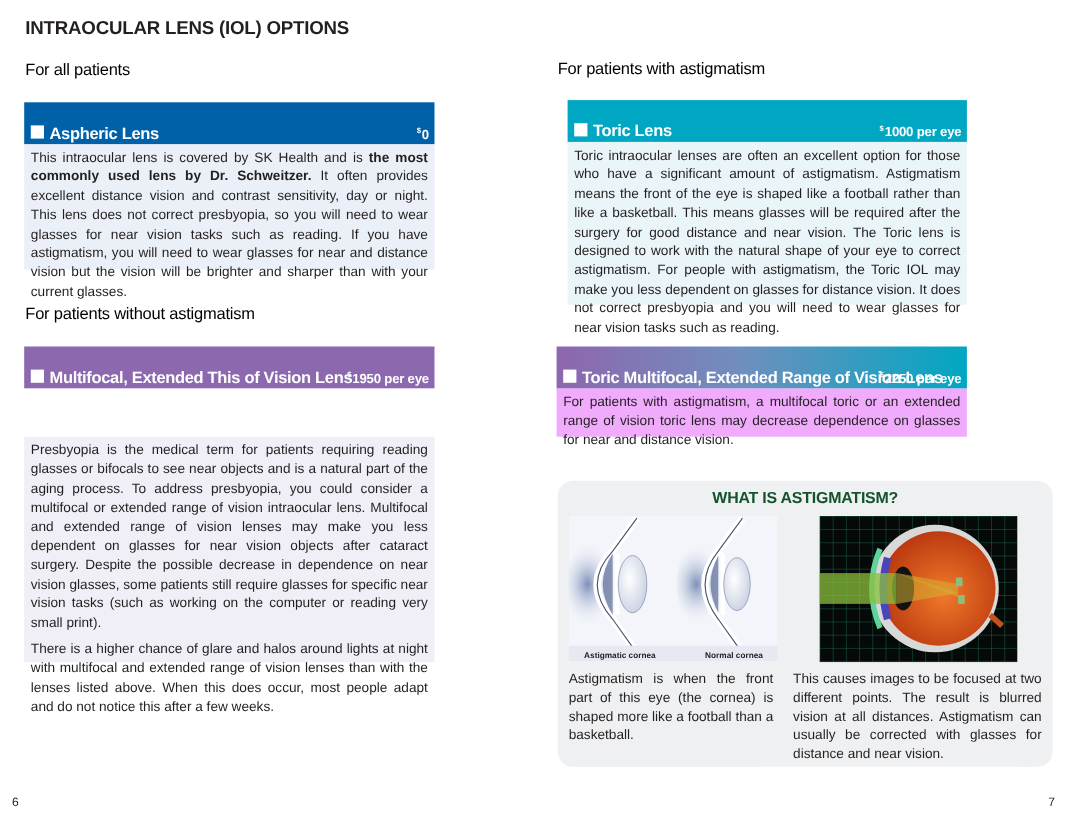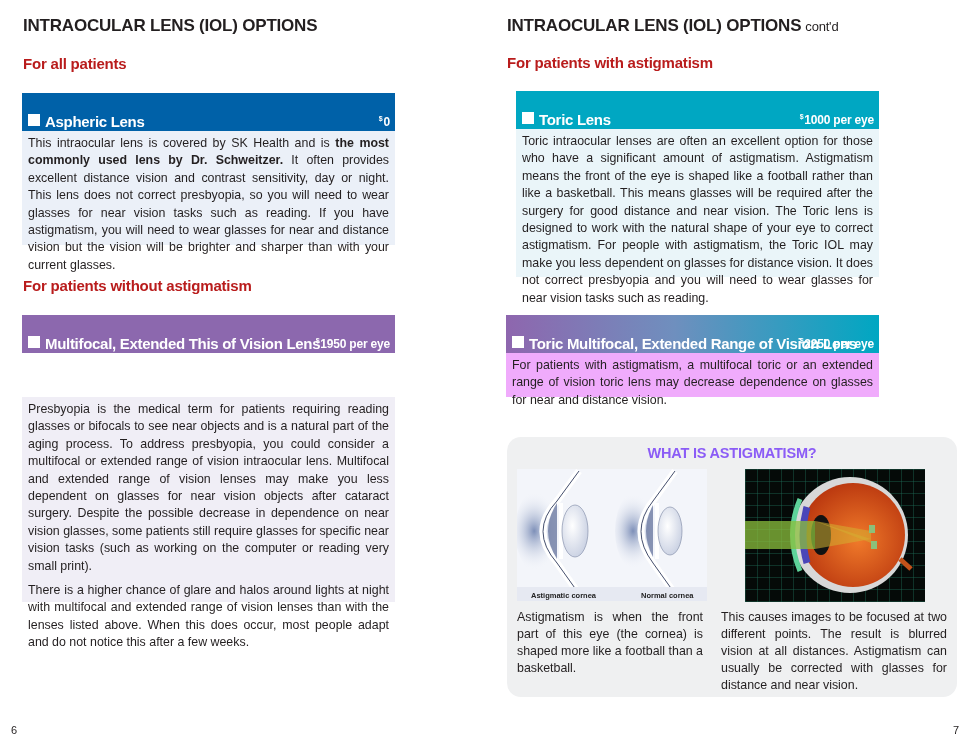--- a/index.html
+++ b/index.html
@@ -5,21 +5,21 @@
   * { box-sizing: border-box; margin: 0; padding: 0; }
   html, body { width: 968px; height: 748px; background: #ffffff; overflow: hidden; }
   body { position: relative; font-family: "Liberation Sans", sans-serif; color: #231f20; }
 
   .page { position: absolute; top: 0; height: 748px; }
   .page-left { left: 0; width: 484px; }
   .page-right { left: 484px; width: 484px; }
 
   .title { position: absolute; font-weight: bold; font-size: 17px; letter-spacing: -0.2px; color: #231f20; white-space: nowrap; }
   .title .contd { font-weight: normal; font-size: 13px; margin-left: 4px; }
-  .subhead { position: absolute; font-weight: bold; font-size: 15px; letter-spacing: -0.2px; color: #b91c1c; white-space: nowrap; }
+  .subhead { position: absolute; font-weight: normal; font-size: 15px; letter-spacing: -0.2px; color: #000000; white-space: nowrap; }
 
   .lens-card { position: absolute; width: 373px; }
   .lens-bar { height: 38px; position: relative; color: #fff; }
   .lens-bar .check { position: absolute; left: 6px; bottom: 5px; width: 12px; height: 12px; background: #ffffff; }
   .lens-bar .name { position: absolute; left: 23px; bottom: 1px; font-weight: bold; font-size: 15px; letter-spacing: -0.3px; white-space: nowrap; }
   .lens-bar .price { position: absolute; right: 5px; bottom: 2px; font-weight: bold; font-size: 12px; letter-spacing: -0.2px; white-space: nowrap; }
   .lens-bar .price sup { font-size: 7px; vertical-align: 5px; margin-right: 1px; }
 
   .lens-body { padding: 4px 6px 4px 6px; font-size: 12.4px; line-height: 17.4px; text-align: justify; color: #231f20; }
   .lens-body p + p { margin-top: 7px; }
@@ -29,21 +29,21 @@
   .bar-cyan { background: #00a7c2; }
   .bar-purple { background: #8c68ae; }
   .bar-grad { background: linear-gradient(90deg, #8e66ae 0%, #6f8fbe 45%, #00a7c2 100%); }
 
   .body-blue { background: #ebf0f8; }
   .body-cyan { background: #eaf5f9; }
   .body-purple { background: #f0eef6; }
   .body-grad { background: #f0abfc; }
 
   .astig-box { position: absolute; left: 23px; top: 437px; width: 450px; height: 260px; background: #eff0f1; border-radius: 14px; }
-  .astig-title { position: absolute; left: 0; width: 100%; top: 8px; text-align: center; font-weight: bold; font-size: 14.5px; color: #8b5cf6; letter-spacing: -0.2px; }
+  .astig-title { position: absolute; left: 0; width: 100%; top: 8px; text-align: center; font-weight: bold; font-size: 14.5px; color: #14532d; letter-spacing: -0.2px; }
   .fig-left { position: absolute; left: 10px; top: 32px; width: 190px; height: 132px; }
   .fig-right { position: absolute; left: 238px; top: 32px; width: 180px; height: 133px; }
   .astig-text { position: absolute; top: 172px; font-size: 12.4px; line-height: 17px; text-align: justify; color: #231f20; }
   .astig-text.l { left: 10px; width: 186px; }
   .astig-text.r { left: 214px; width: 226px; }
 
   .page-num { position: absolute; top: 724px; font-size: 11px; color: #231f20; }
 </style>
 </head>
 <body>
@@ -74,21 +74,20 @@
     <div class="lens-body body-purple" style="height:205px;margin-top:44px;">
       <p>Presbyopia is the medical term for patients requiring reading glasses or bifocals to see near objects and is a natural part of the aging process. To address presbyopia, you could consider a multifocal or extended range of vision intraocular lens. Multifocal and extended range of vision lenses may make you less dependent on glasses for near vision objects after cataract surgery. Despite the possible decrease in dependence on near vision glasses, some patients still require glasses for specific near vision tasks (such as working on the computer or reading very small print).</p>
       <p>There is a higher chance of glare and halos around lights at night with multifocal and extended range of vision lenses than with the lenses listed above. When this does occur, most people adapt and do not notice this after a few weeks.</p>
     </div>
   </div>
 
   <div class="page-num" style="left:11px;">6</div>
 </div>
 
 <div class="page page-right">
-  <div class="title" style="left:23px; top:16px;"><span>INTRAOCULAR LENS (IOL) OPTIONS</span><span class="contd">cont'd</span></div>
   <div class="subhead" style="left:23px; top:54px;">For patients with astigmatism</div>
 
   <div class="lens-card" style="left:22px; top:91px;padding-left:10px;">
     <div class="lens-bar bar-cyan">
       <span class="check"></span>
       <span class="name">Toric Lens</span>
       <span class="price"><sup>$</sup><span>1000 per eye</span></span>
     </div>
     <div class="lens-body body-cyan" style="height:148px;">Toric intraocular lenses are often an excellent option for those who have a significant amount of astigmatism. Astigmatism means the front of the eye is shaped like a football rather than like a basketball. This means glasses will be required after the surgery for good distance and near vision. The Toric lens is designed to work with the natural shape of your eye to correct astigmatism. For people with astigmatism, the Toric IOL may make you less dependent on glasses for distance vision. It does not correct presbyopia and you will need to wear glasses for near vision tasks such as reading.</div>
   </div>

